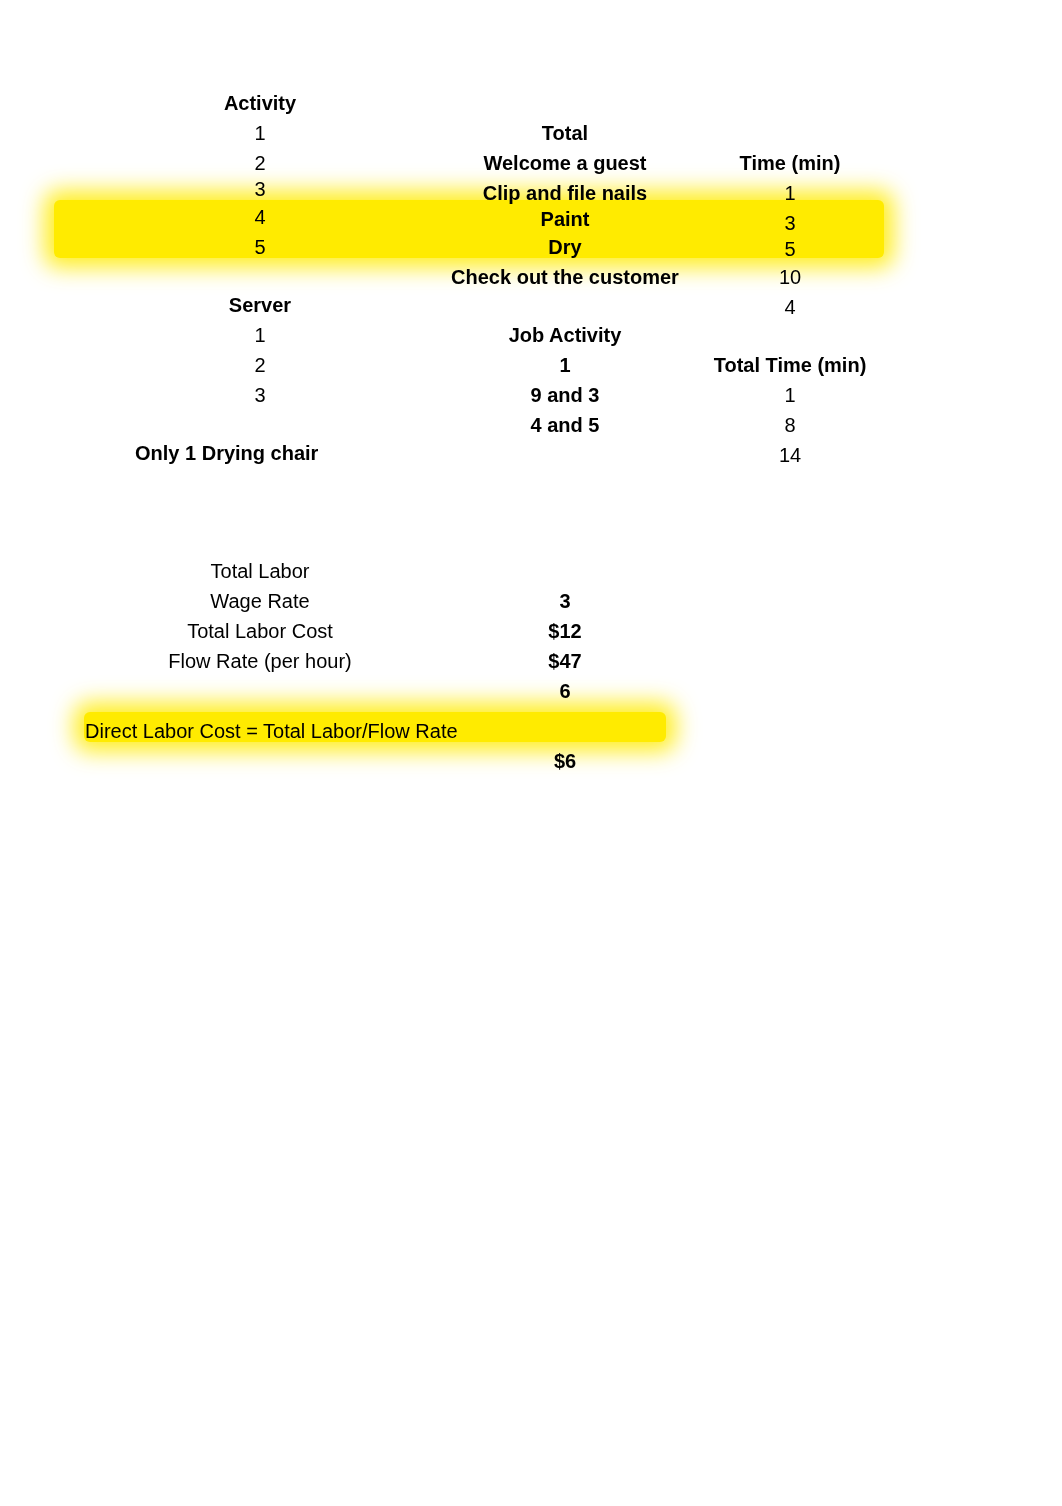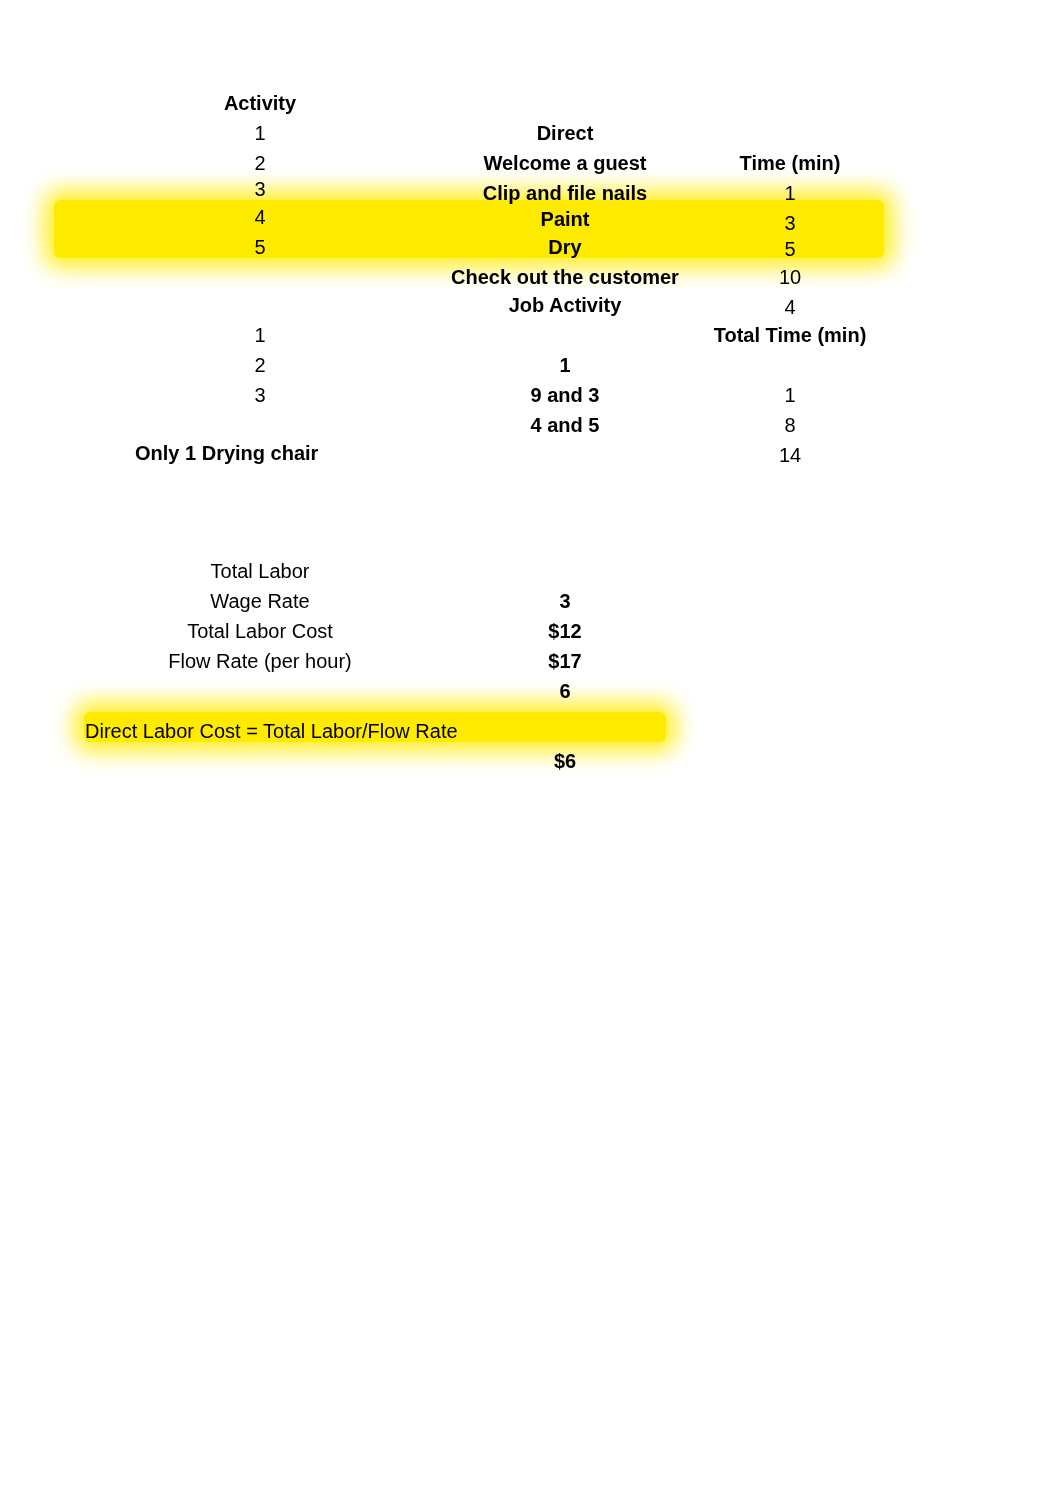--- a/index.html
+++ b/index.html
@@ -78,21 +78,21 @@
 </head>
 <body>
 <div class="page">
 
   <div class="hl-rect" style="left:54px; top:200px; width:830px; height:58px;"></div>
 
   <div class="hl-rect" style="left:84px; top:712px; width:582px; height:30px;"></div>
 
   <div class="row t1h">
     <div class="col1 bold z1">Activity</div>
-    <div class="col2 bold z1">Direct</div>
+    <div class="col2 bold z1">Total</div>
     <div class="col3 bold z1">Time (min)</div>
   </div>
   <div class="row t1r1">
     <div class="col1 z1">1</div>
     <div class="col2 z1">Welcome a guest</div>
     <div class="col3 z1">1</div>
   </div>
   <div class="row t1r2">
     <div class="col1 z1">2</div>
     <div class="col2 z1">Clip and file nails</div>
@@ -108,20 +108,21 @@
     <div class="col2 z1">Dry</div>
     <div class="col3 z1">10</div>
   </div>
   <div class="row t1r5">
     <div class="col1 z1">5</div>
     <div class="col2 z1">Check out the customer</div>
     <div class="col3 z1">4</div>
   </div>
 
   <div class="row t2h">
+    <div class="col1 bold z1">Server</div>
     <div class="col2 bold z1">Job Activity</div>
     <div class="col3 bold z1">Total Time (min)</div>
   </div>
   <div class="row t2r1">
     <div class="col1 z1">1</div>
     <div class="col2 z1">1</div>
     <div class="col3 z1">1</div>
   </div>
   <div class="row t2r2">
     <div class="col1 z1">2</div>
@@ -141,21 +142,21 @@
   <div class="row c1 costs">
     <div class="col1 z1">Total Labor</div>
     <div class="col2 z1">3</div>
   </div>
   <div class="row c2 costs">
     <div class="col1 z1">Wage Rate</div>
     <div class="col2 z1">$12</div>
   </div>
   <div class="row c3 costs">
     <div class="col1 z1">Total Labor Cost</div>
-    <div class="col2 z1">$17</div>
+    <div class="col2 z1">$47</div>
   </div>
   <div class="row c4 costs">
     <div class="col1 z1">Flow Rate (per hour)</div>
     <div class="col2 z1">6</div>
   </div>
   <div class="row c5 costs">
     <div class="col1 z1">Direct Labor Cost = Total Labor/Flow Rate</div>
     <div class="col2 z1">$6</div>
   </div>
 

